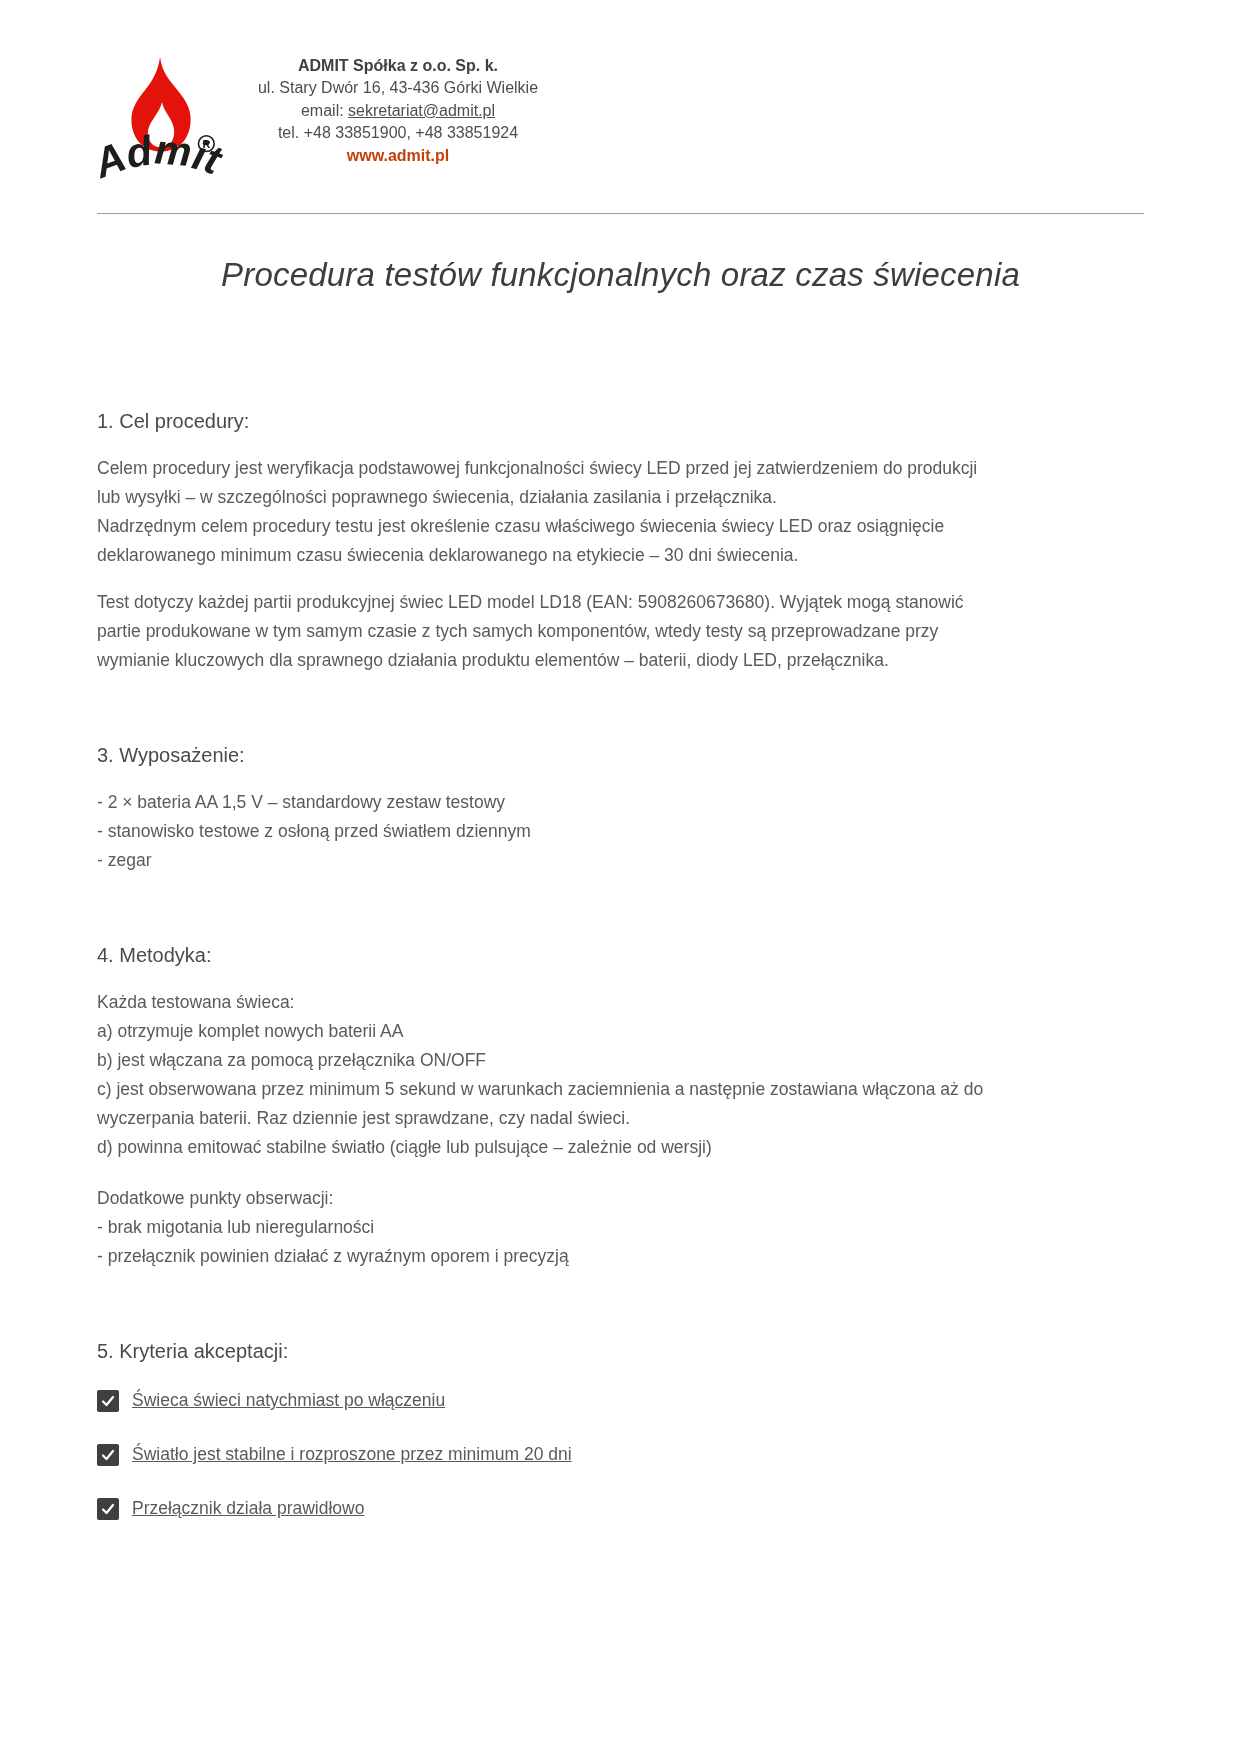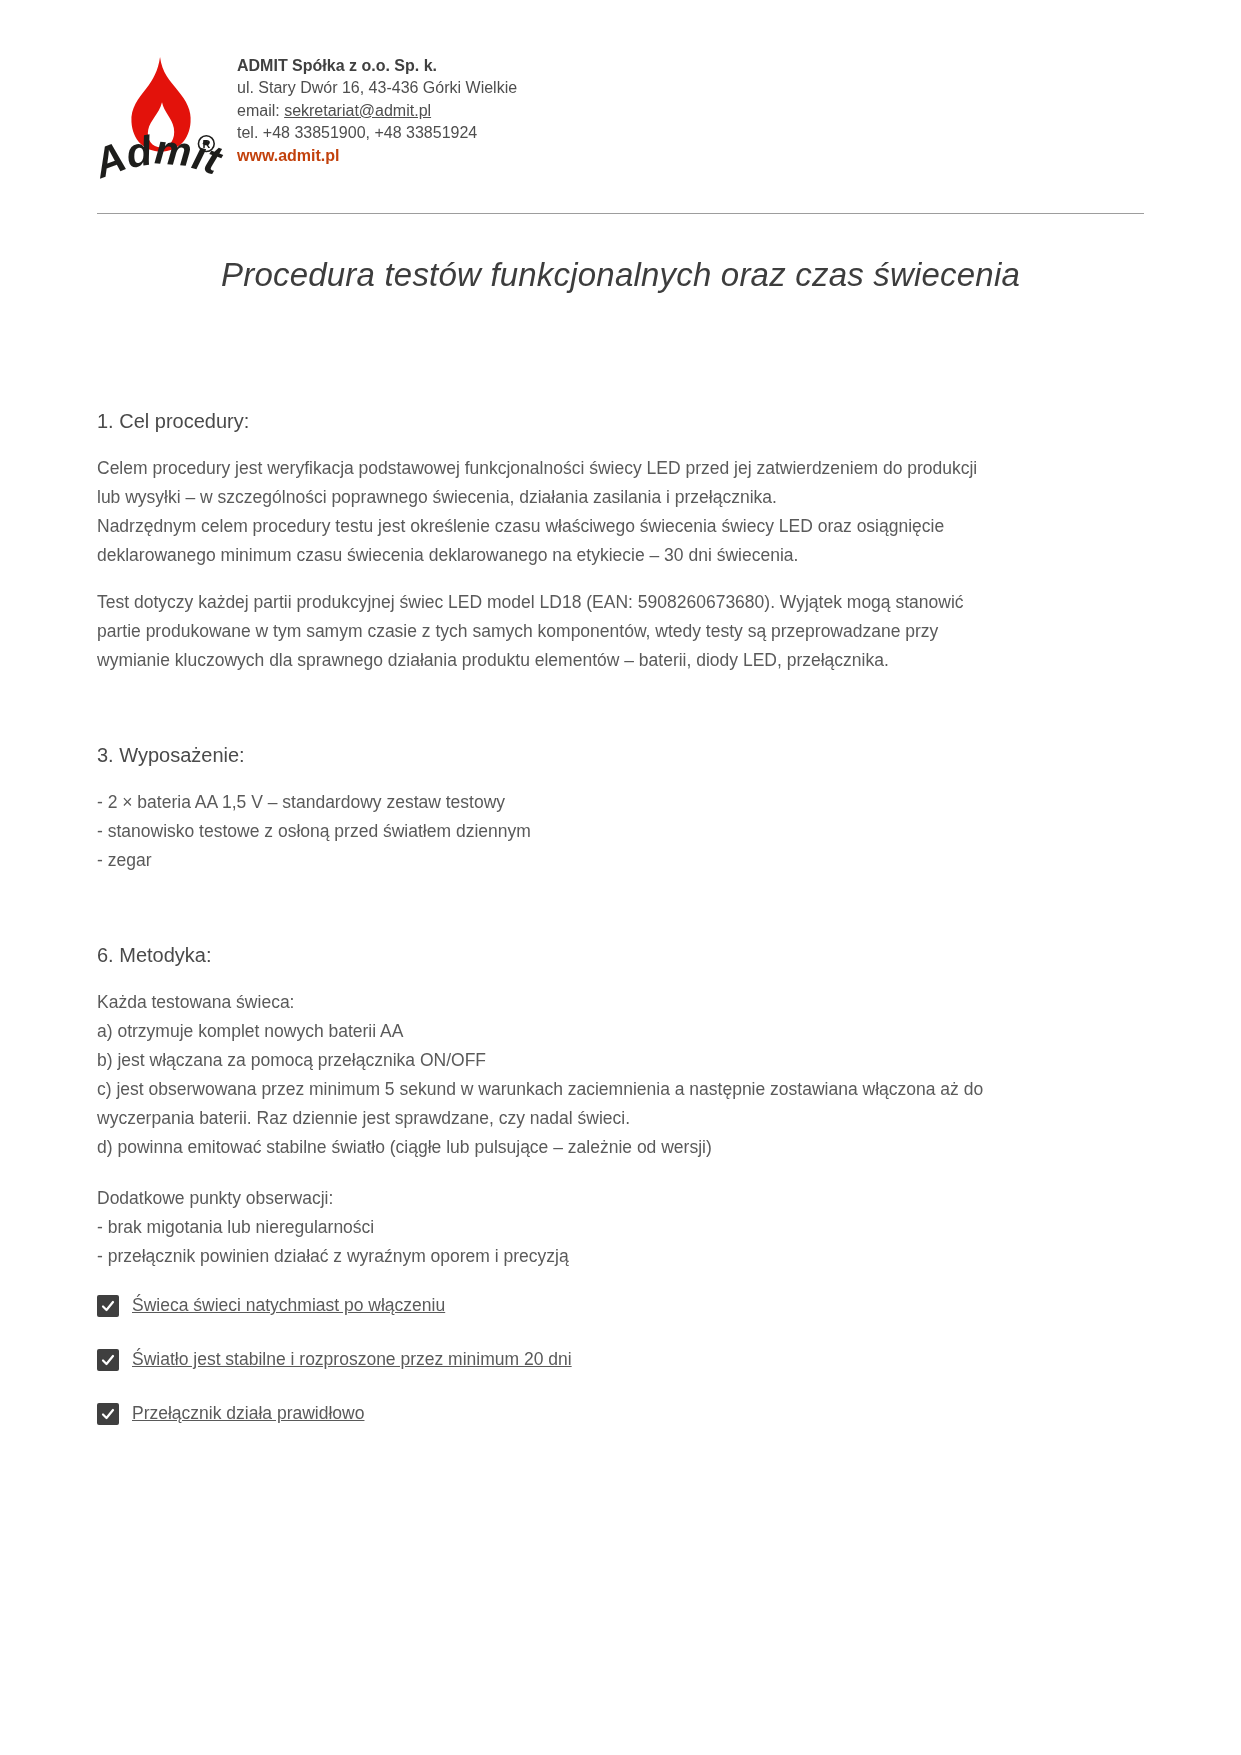--- a/index.html
+++ b/index.html
@@ -10,21 +10,21 @@
     background:#ffffff;
     font-family:"Liberation Sans", sans-serif;
     color:#595959;
     overflow:hidden;
   }
   .content { padding:55px 97px 0 97px; }
 
   
   .header { display:flex; align-items:flex-start; }
   .logo-box { width:130px; height:132px; flex:0 0 130px; }
-  .hdr-left { margin-left:10px; width:322px; font-size:16px; line-height:22.4px; color:#4e4e4e; }
+  .hdr-left { margin-left:10px; width:322px; font-size:16px; line-height:22.4px; color:#4e4e4e;text-align:center; }
   .hdr-left .company { font-weight:bold; color:#404040; }
   .hdr-left a.email-link { color:#4e4e4e; text-decoration:underline; }
   .hdr-left .www { font-weight:bold; color:#c2410c; }
   .hdr-right { flex:1; font-size:16px; line-height:22.4px; color:#4e4e4e; white-space:pre-wrap; }
 
   .rule { border:none; border-top:1px solid #9d9d9d; margin-top:26px; }
 
   
   .doc-title {
     margin-top:38px;
@@ -116,31 +116,32 @@
 
     <div class="body-text">Test dotyczy każdej partii produkcyjnej świec LED model LD18 (EAN: 5908260673680). Wyjątek mogą stanowić
 partie produkowane w tym samym czasie z tych samych komponentów, wtedy testy są przeprowadzane przy
 wymianie kluczowych dla sprawnego działania produktu elementów – baterii, diody LED, przełącznika.</div>
 
     <div class="sec-heading mt-sec">3. Wyposażenie:</div>
     <div class="body-text">- 2 × bateria AA 1,5 V – standardowy zestaw testowy
 - stanowisko testowe z osłoną przed światłem dziennym
 - zegar</div>
 
-    <div class="sec-heading mt-sec">6. Metodyka:</div>
+    <div class="sec-heading mt-sec">4. Metodyka:</div>
     <div class="body-text">Każda testowana świeca:
 a) otrzymuje komplet nowych baterii AA
 b) jest włączana za pomocą przełącznika ON/OFF
 c) jest obserwowana przez minimum 5 sekund w warunkach zaciemnienia a następnie zostawiana włączona aż do
 wyczerpania baterii. Raz dziennie jest sprawdzane, czy nadal świeci.
 d) powinna emitować stabilne światło (ciągłe lub pulsujące – zależnie od wersji)</div>
     <div class="body-text second">Dodatkowe punkty obserwacji:
 - brak migotania lub nieregularności
 - przełącznik powinien działać z wyraźnym oporem i precyzją</div>
 
+    <div class="sec-heading mt-sec">5. Kryteria akceptacji:</div>
 
     <div class="check-list">
 
       <div class="check-row">
         <span class="checkbox">
           <svg width="16" height="16" viewBox="0 0 16 16">
               <polyline points="3,8.5 6.5,12 13,4" fill="none" stroke="#ffffff" stroke-width="2.2" stroke-linecap="round" stroke-linejoin="round"></polyline>
             </svg>
         </span>
         <span class="check-label">Świeca świeci natychmiast po włączeniu</span>

